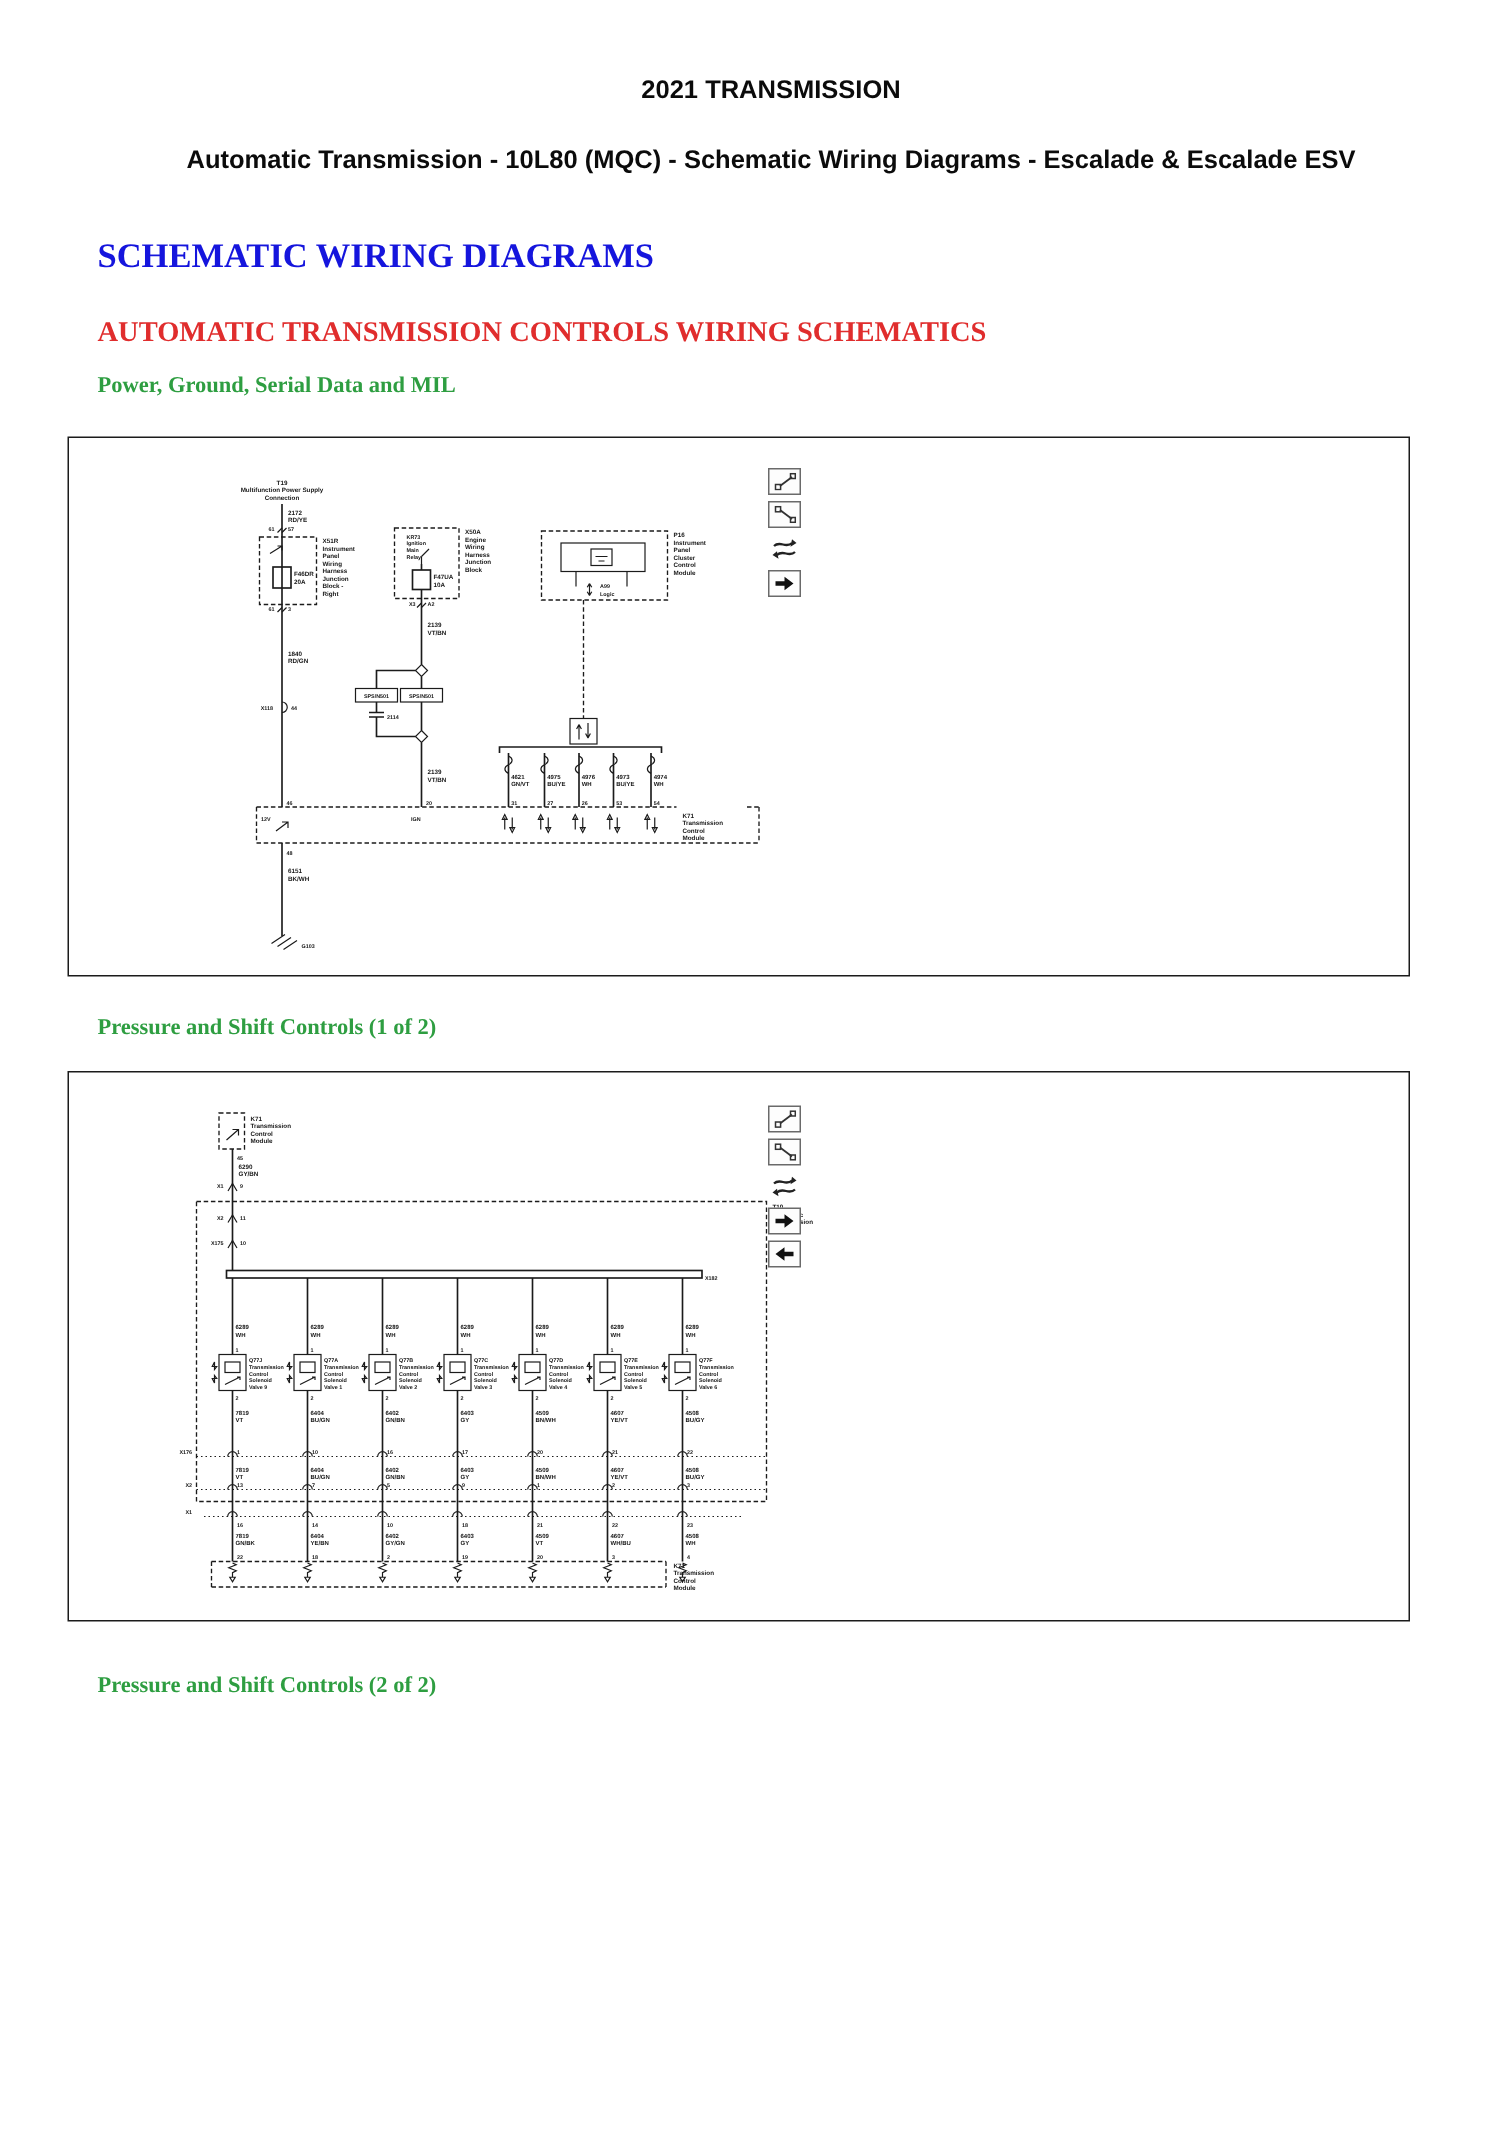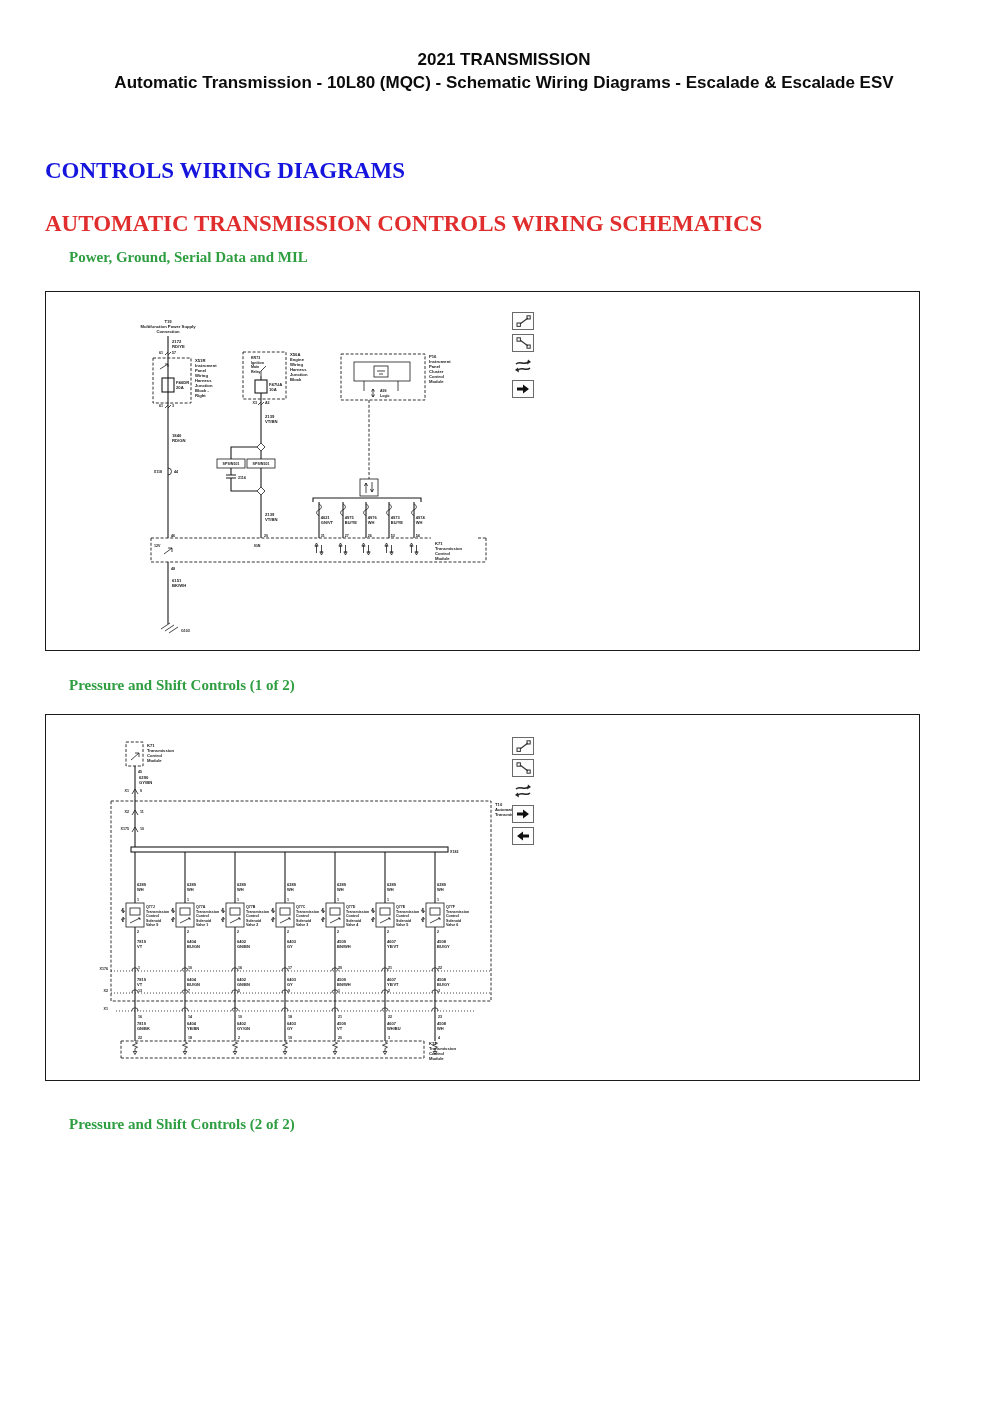--- a/index.html
+++ b/index.html
@@ -1,39 +1,39 @@
 <!DOCTYPE html>
 <html><head>
 <meta charset="utf-8">
 <style>
   html,body{margin:0;padding:0;background:#ffffff;}
   body{width:1008px;height:1422px;position:relative;font-family:"Liberation Sans",sans-serif;color:#111;overflow:hidden;}
-  .abs{position:absolute;}
+  .abs{position:absolute;padding-left:20px;}
   .doc-title{top:50px;left:0;right:0;text-align:center;font-size:17px;font-weight:bold;color:#0b0b0b;}
-  .doc-subtitle{top:72px;left:0;right:0;margin:0 auto;width:900px;text-align:center;font-size:17px;font-weight:bold;color:#0b0b0b;line-height:1.25;}
+  .doc-subtitle{top:96px;left:0;right:0;margin:0 auto;width:900px;text-align:center;font-size:17px;font-weight:bold;color:#0b0b0b;line-height:1.25;}
   .h-blue{top:158px;left:45px;font-family:"Liberation Serif",serif;font-size:23px;font-weight:bold;color:#1515dd;}
-  .h-red{top:211px;left:45px;font-family:"Liberation Serif",serif;font-size:23px;font-weight:bold;color:#e02d2d;}
-  .h-green{font-family:"Liberation Serif",serif;font-size:15px;font-weight:bold;color:#2e9e41;left:45px;margin-left:24px;}
+  .h-red{top:211px;left:45px;font-family:"Liberation Serif",serif;font-size:19px;font-weight:bold;color:#e02d2d;}
+  .h-green{font-family:"Liberation Serif",serif;font-size:15px;font-weight:bold;color:#2e9e41;left:45px;}
   .frame{border:1.5px solid #1b1b1b;background:#fff;left:45px;width:873px;}
   svg text{font-family:"Liberation Sans",sans-serif;font-weight:bold;fill:#161616;}
   .t42{font-size:4.2px;} .t40{font-size:4px;} .t38{font-size:3.6px;}
   .w{stroke:#1b1b1b;stroke-width:1.1;fill:none;}
   .thin{stroke-width:0.8;}
   .dash{stroke:#1b1b1b;stroke-width:0.9;fill:none;stroke-dasharray:3 1.8;}
   .dot{stroke:#1b1b1b;stroke-width:0.8;fill:none;stroke-dasharray:1 2;}
   .nav{position:absolute;display:flex;flex-direction:column;gap:4px;align-items:center;}
   .navbtn{width:22px;height:18px;border:1.6px solid #6a6a6a;background:#fdfdfd;display:flex;align-items:center;justify-content:center;padding:0;box-sizing:border-box;}
   .navglyph{width:22px;height:20px;display:flex;align-items:center;justify-content:center;background:transparent;border:none;padding:0;}
 </style>
 </head>
 <body>
 
 <div class="abs doc-title">2021 TRANSMISSION</div>
 <div class="abs doc-subtitle">Automatic Transmission - 10L80 (MQC) - Schematic Wiring Diagrams - Escalade &amp; Escalade ESV</div>
-<div class="abs h-blue">CONTROLS WIRING DIAGRAMS</div>
+<div class="abs h-blue">SCHEMATIC WIRING DIAGRAMS</div>
 <div class="abs h-red">AUTOMATIC TRANSMISSION CONTROLS WIRING SCHEMATICS</div>
 <div class="abs h-green" style="top:249px;">Power, Ground, Serial Data and MIL</div>
 <div class="abs h-green" style="top:677px;font-family:Liberation Serif, serif;">Pressure and Shift Controls (1 of 2)</div>
 <div class="abs h-green" style="top:1116px;">Pressure and Shift Controls (2 of 2)</div>
 
 <div class="abs frame" style="top:291px;height:358px;">
   <svg id="svg1" width="870" height="355" viewBox="0 0 870 355" xmlns="http://www.w3.org/2000/svg">
 
     <text class="t42" x="122" y="31" text-anchor="middle">T19</text>
     <text class="t42" x="122" y="36" text-anchor="middle">Multifunction Power Supply</text>

